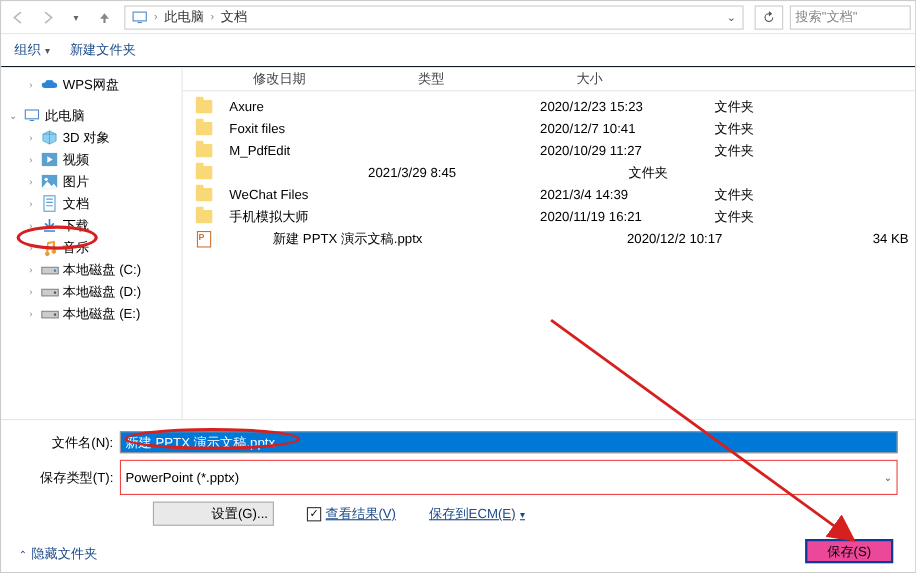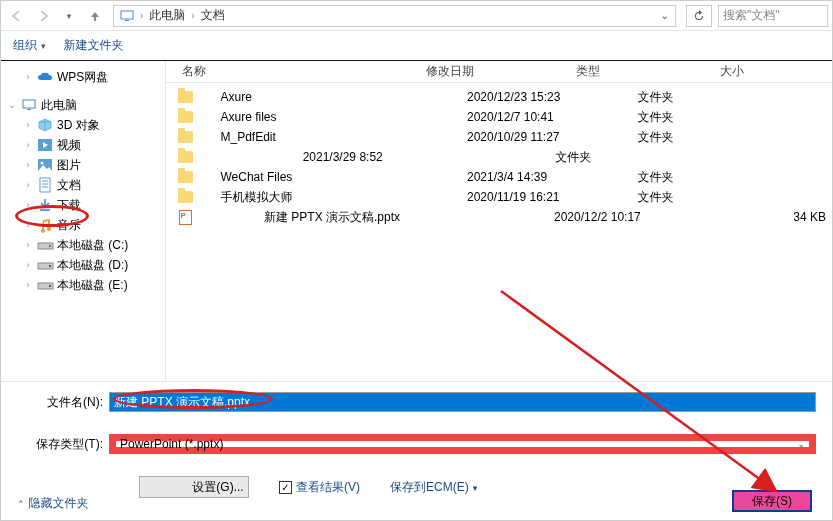--- a/index.html
+++ b/index.html
@@ -17,38 +17,38 @@
   .tb-item.dd::after { content:"▾"; margin-left:4px; font-size:9px; color:#555;}
   .body { display:flex; height:320px; }
   .sidebar { width:165px; border-right:1px solid #e5e5e5; overflow:hidden; padding-top:6px;}
   .side-item { display:flex; align-items:center; height:20px; padding-left:6px; gap:4px; white-space:nowrap;}
   .side-item.indent1 { padding-left:22px;}
   .exp { width:10px; color:#888; font-size:9px; text-align:center;}
   .si-icon { width:16px; height:16px; display:inline-flex; align-items:center; justify-content:center;}
   .list { flex:1; position:relative; }
   .list-header { display:flex; height:22px; align-items:center; border-bottom:1px solid #e5e5e5; color:#444; padding-left:10px;}
   .lh-col { padding:0 6px; }
-  .c-name { width:244px; } .c-date { width:150px;} .c-type { width:110px;} .c-size { width:70px; text-align:right;}
+  .c-name { width:244px; } .c-date { width:150px;margin-left:48px;} .c-type { width:110px;} .c-size { width:70px; text-align:right;}
   .list-rows { padding-top:4px; }
   .row { display:flex; height:20px; align-items:center; padding-left:10px;justify-content:space-between;}
   .r-icon { width:18px; display:flex; align-items:center; justify-content:center;}
   .folder { width:15px; height:12px; background:#f8d877; border-radius:1px; position:relative;}
   .folder::before { content:""; position:absolute; top:-3px; left:0; width:7px; height:3px; background:#f8d877; border-radius:1px 1px 0 0;}
   .pptfile { width:13px; height:15px; background:#fff; border:1px solid #d07030; position:relative;}
   .pptfile::after { content:"P"; position:absolute; left:1px; top:0px; font-size:8px; color:#d07030; font-weight:bold;}
   .bottom { border-top:1px solid #e5e5e5; padding:10px 16px 6px 16px; }
-  .form-row { display:flex; align-items:center; margin-bottom:22px; }
+  .form-row { display:flex; align-items:center; margin-bottom:6px; }
   .form-label { width:92px; text-align:right; padding-right:6px;}
   .form-input { flex:1; border:1px solid #999; height:20px; padding:0 4px; font-size:12px; }
-  .form-select { flex:1; border:7px solid #ef4444; height:20px; padding:0 4px; font-size:12px; display:flex; align-items:center; justify-content:space-between;}
+  .form-select { flex:1; border:1px solid #ef4444; height:32px; padding:0 4px; font-size:12px; display:flex; align-items:center; justify-content:space-between;}
   .action-row { display:flex; align-items:center; margin-top:6px; gap:30px;}
   .std-btn { min-width:110px; height:22px; border:1px solid #aaa; background:#e9e9e9; display:flex; align-items:center; justify-content:center;padding-left:48px;}
   .chk-wrap { display:flex; align-items:center; gap:4px;}
   .chk { width:13px; height:13px; border:1px solid #333; display:flex; align-items:center; justify-content:center; font-size:10px; color:#000;}
-  .link { color:#1a4a8a; }
+  .link { color:#1a4a8a;text-decoration:underline; }
   .link.dd::after { content:"▾"; margin-left:4px; font-size:9px;}
   .footer { position:absolute; bottom:8px; left:16px; right:16px; display:flex; align-items:center;}
   .save-btn { position:absolute; bottom:8px; right:20px; width:80px; height:22px; border:2px solid #0a3a9a; background:#ec4899; display:flex; align-items:center; justify-content:center; color:#000;}
   .annot-oval { position:absolute; border:3px solid #d62020; border-radius:50%; pointer-events:none;}
   .arrow-svg { position:absolute; pointer-events:none; }
   svg { overflow:visible;}
 </style>
 </head>
 <body>
 
@@ -205,58 +205,57 @@
             <rect x="0" y="3" width="15" height="6" fill="#ccc" stroke="#888"></rect>
             <rect x="11" y="5" width="2" height="2" fill="#555"></rect>
           </svg>
         </span>
         <span>本地磁盘 (E:)</span>
       </div>
   </div>
 
   <div class="list">
     <div class="list-header">
-      <div class="lh-col c-name">名称</div>
       <div class="lh-col c-date">修改日期</div>
       <div class="lh-col c-type">类型</div>
       <div class="lh-col c-size">大小</div>
     </div>
     <div class="list-rows" id="rows">
         <div class="row">
           <span class="r-icon">
             <span class="folder"></span>
           </span>
           <div class="lh-col c-name" style="width: 226px;">Axure</div>
           <div class="lh-col c-date">2020/12/23 15:23</div>
           <div class="lh-col c-type">文件夹</div>
           <div class="lh-col c-size"></div>
         </div>
         <div class="row">
           <span class="r-icon">
             <span class="folder"></span>
           </span>
-          <div class="lh-col c-name" style="width: 226px;">Axure files</div>
+          <div class="lh-col c-name" style="width: 226px;">Foxit files</div>
           <div class="lh-col c-date">2020/12/7 10:41</div>
           <div class="lh-col c-type">文件夹</div>
           <div class="lh-col c-size"></div>
         </div>
         <div class="row">
           <span class="r-icon">
             <span class="folder"></span>
           </span>
           <div class="lh-col c-name" style="width: 226px;">M_PdfEdit</div>
           <div class="lh-col c-date">2020/10/29 11:27</div>
           <div class="lh-col c-type">文件夹</div>
           <div class="lh-col c-size"></div>
         </div>
         <div class="row">
           <span class="r-icon">
             <span class="folder"></span>
           </span>
-          <div class="lh-col c-date">2021/3/29 8:52</div>
+          <div class="lh-col c-date">2021/3/29 8:45</div>
           <div class="lh-col c-type">文件夹</div>
           <div class="lh-col c-size"></div>
         </div>
         <div class="row">
           <span class="r-icon">
             <span class="folder"></span>
           </span>
           <div class="lh-col c-name" style="width: 226px;">WeChat Files</div>
           <div class="lh-col c-date">2021/3/4 14:39</div>
           <div class="lh-col c-type">文件夹</div>

